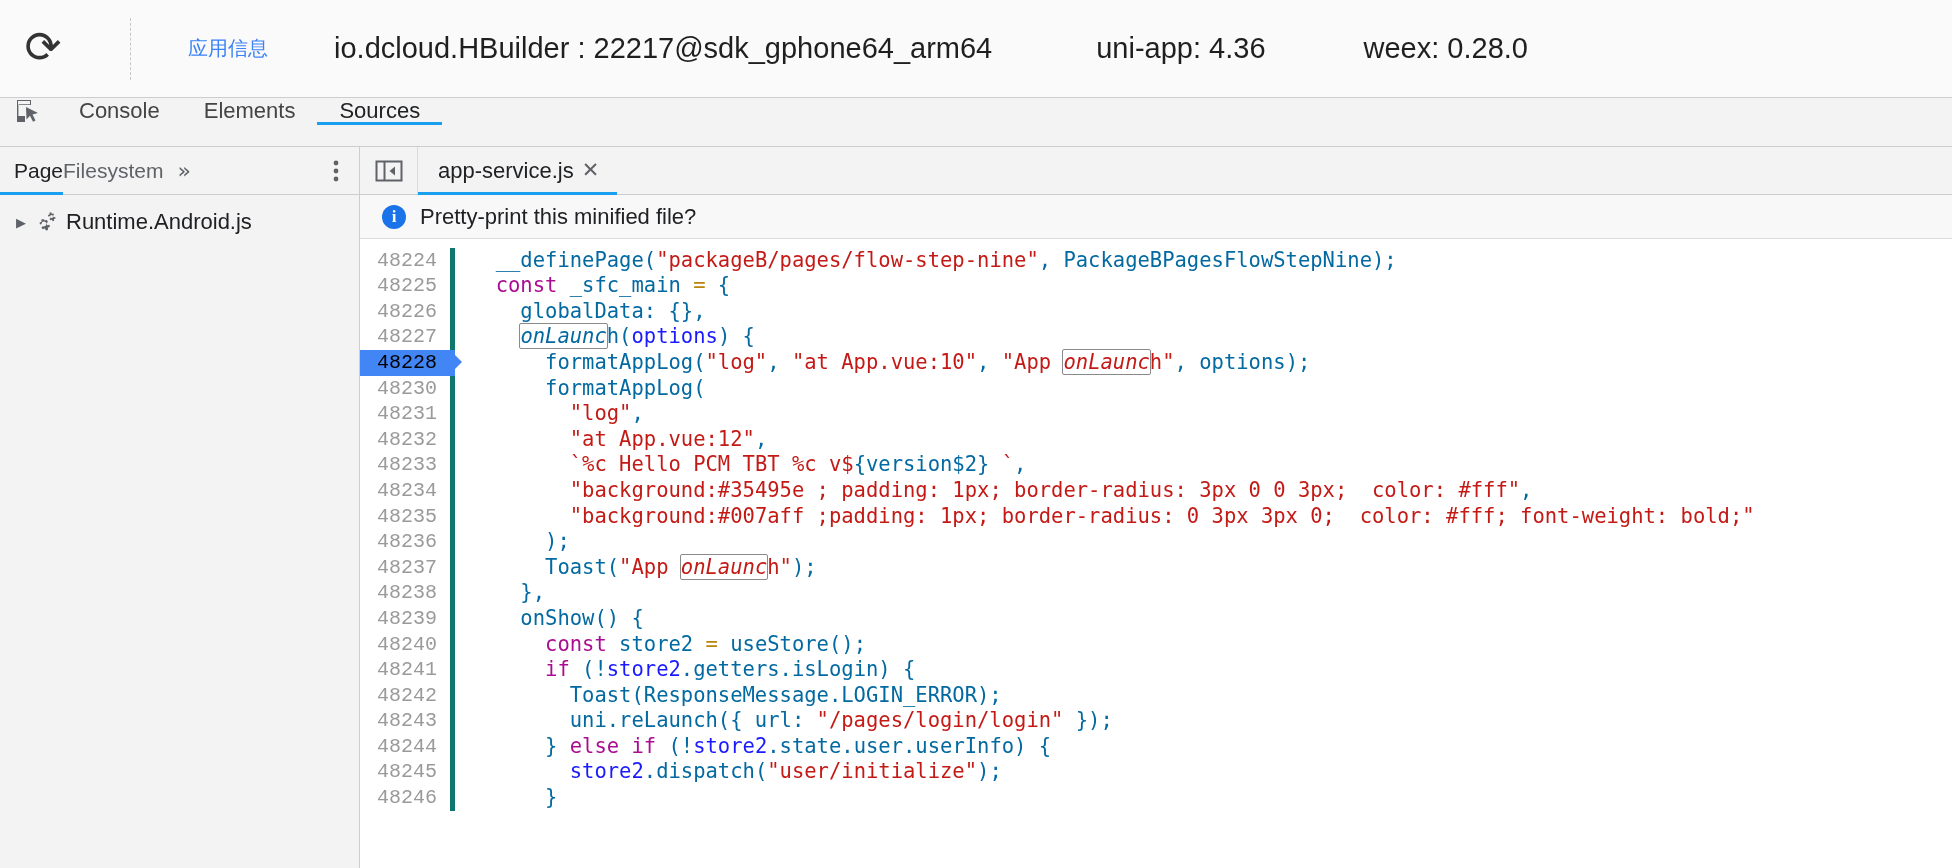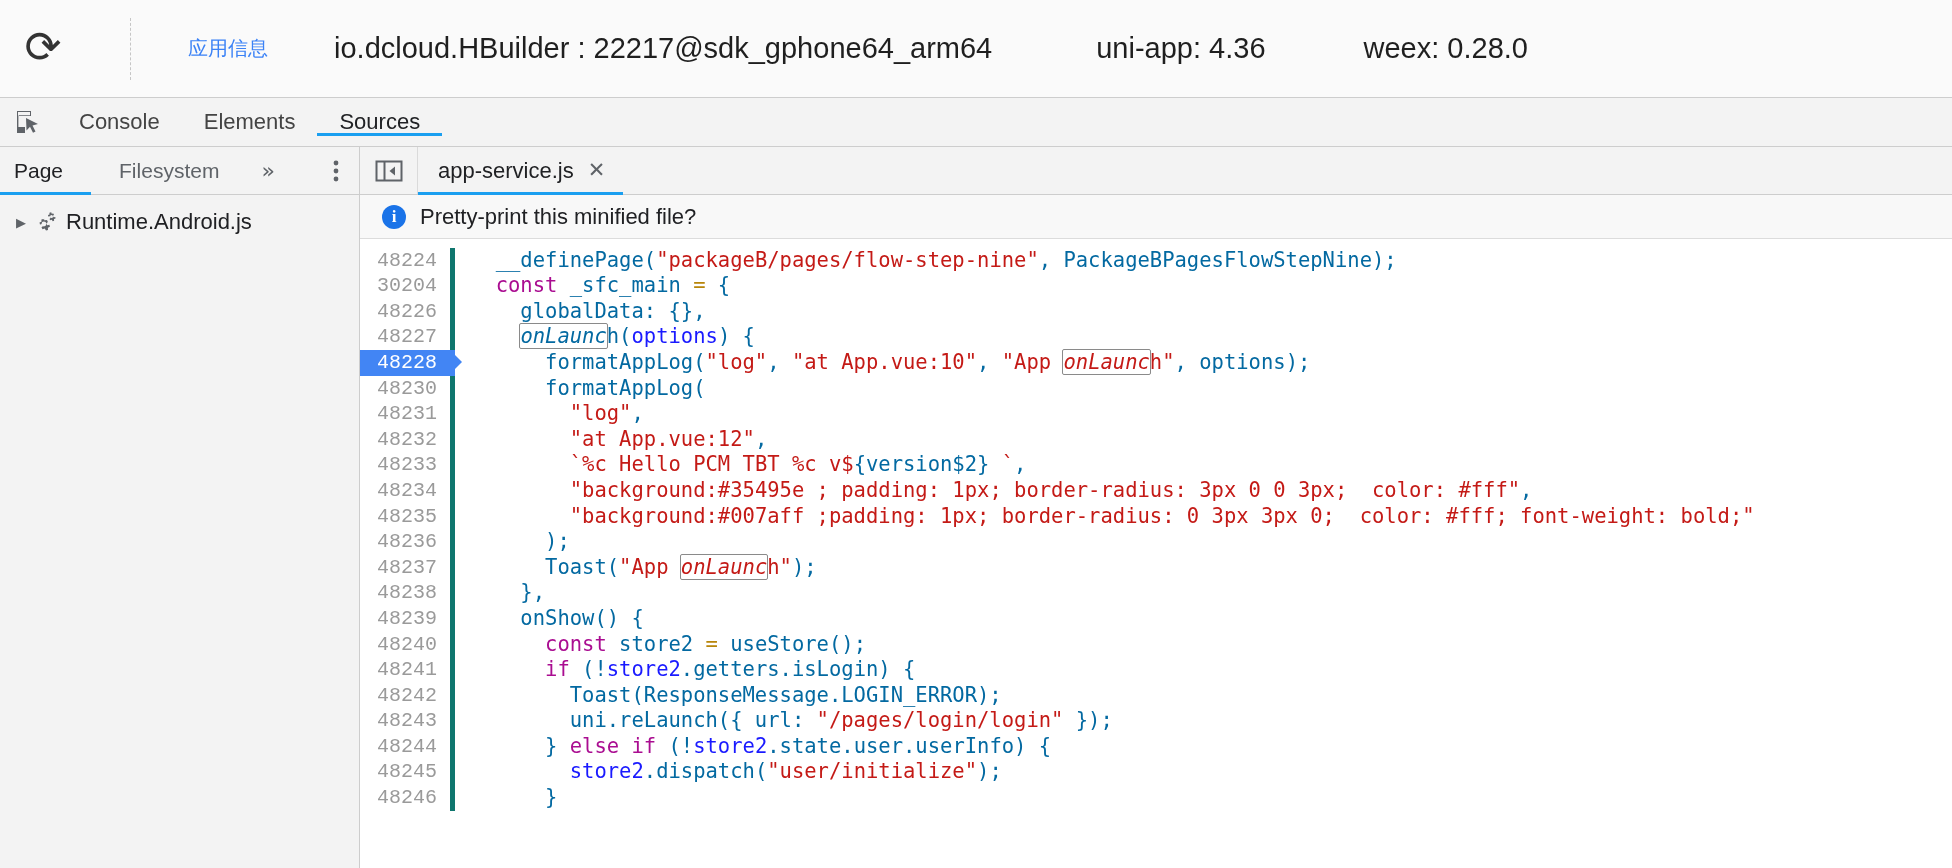--- a/index.html
+++ b/index.html
@@ -44,21 +44,21 @@
   .topbar-meta {
     font-size: 29px; color: #1f1f1f; margin-left: 104px; white-space: nowrap;
   }
   .topbar-meta.second { margin-left: 98px; }
 
   
   .devtools-tabs {
     height: 49px; min-height: 49px;
     background: #f3f3f3;
     border-bottom: 1px solid #cdcdcd;
-    display: flex; align-items: center;
+    display: flex; align-items: flex-start;
     position: relative;
   }
   .inspect-btn {
     width: 56px; display: flex; align-items: center; justify-content: center;
     cursor: pointer;
   }
   .inspect-btn svg { display:block; }
   .tabs-divider { width:1px; background:#c4c4c4; margin:12px 0; }
   .dt-tab {
     display: flex; align-items: center; padding: 0 22px;
@@ -79,21 +79,21 @@
     width: 360px; min-width: 360px;
     background: #f3f3f3;
     border-right: 1px solid #cdcdcd;
     display: flex; flex-direction: column;
   }
   .nav-tabbar {
     height: 48px; min-height:48px; display: flex; align-items: stretch;
     border-bottom: 1px solid #cdcdcd; position: relative;
   }
   .nav-tab {
-    display: flex; align-items: center; padding: 0 28px;
+    display: flex; align-items: center; padding: 0 0;
     font-size: 21px; color: #5f6368; cursor: pointer; position: relative;
   }
   .nav-tab:first-child { padding-left: 14px; }
   .nav-tab.active { color: #202124; }
   .nav-tab.active::after {
     content:""; position:absolute; left:0; right:0; bottom:-1px; height:3px; background:#1a9ff0;
   }
   .nav-more {
     display:flex; align-items:center; padding: 0 14px; font-size: 22px; color:#5f6368;
     cursor:pointer; font-family:"DejaVu Sans", sans-serif;
@@ -119,21 +119,21 @@
   .editor-tabbar {
     height: 48px; min-height: 48px;
     background: #f3f3f3; border-bottom: 1px solid #cdcdcd;
     display: flex; align-items: stretch;
   }
   .panel-toggle {
     width: 58px; display: flex; align-items: center; justify-content: center; cursor: pointer;
     border-right: 1px solid #dadada;
   }
   .file-tab {
-    display: flex; align-items: center; gap: 14px;
+    display: flex; align-items: center; gap: 8px;
     padding: 0 18px 0 20px; position: relative; cursor: pointer;
     background: #f3f3f3;
   }
   .file-tab.active::after {
     content:""; position:absolute; left:0; right:0; bottom:-1px; height:3px; background:#1a9ff0;
   }
   .file-tab-name { font-size: 22px; color: #202124; white-space: nowrap; }
   .file-tab-close {
     font-size: 21px; color: #5f6368; line-height: 1; cursor: pointer;
     font-family: "DejaVu Sans", sans-serif;
@@ -162,21 +162,21 @@
   }
   .code-scroll { position: absolute; top: -17px; left: 0; right: 0; bottom: 0; }
   .code-line { display: flex; height: 25.6px; align-items: center; white-space: pre; }
   .ln {
     width: 95px; min-width: 95px; text-align: right; padding-right: 13px;
     color: #9a9a9a; font-size: 20px; user-select:none;
     border-right: 5px solid #0f766e; height: 25.6px; line-height: 25.6px;
     position: relative; background: transparent; font-family: Liberation Mono, monospace;
   }
   .code-line.exec .ln {
-    background: #4285f4; color: #ffffff; border-right-color: #4285f4;
+    background: #4285f4; color: #000000; border-right-color: #4285f4;
   }
   .code-line.exec .ln::after {
     content:""; position:absolute; right:-12px; top:0;
     border-top: 12.8px solid transparent;
     border-bottom: 12.8px solid transparent;
     border-left: 12px solid #4285f4;
   }
   .code-text { padding-left: 16px; color: #202124; }
 
   .tok-kw   { color: #aa0d91; }
@@ -290,21 +290,21 @@
       <div class="prettyprint-bar">
         <span class="info-icon">i</span>
         <span class="prettyprint-text">Pretty-print this minified file?</span>
       </div>
 
       <div class="code-area">
         <div class="code-top-fade"></div>
         <div class="code-scroll" id="code-scroll">
             <div class="code-line"><div class="ln">48223</div><div class="code-text"><span class="tok-plain">  __definePage(</span><span class="tok-str">"packageB/pages/flow-step-eight"</span><span class="tok-plain">, PackageBPagesFlowStepEight);</span></div></div>
             <div class="code-line"><div class="ln">48224</div><div class="code-text"><span class="tok-plain">  __definePage(</span><span class="tok-str">"packageB/pages/flow-step-nine"</span><span class="tok-plain">, PackageBPagesFlowStepNine);</span></div></div>
-            <div class="code-line"><div class="ln">30204</div><div class="code-text"><span class="tok-plain">  </span><span class="tok-kw">const</span><span class="tok-plain"> _sfc_main </span><span class="tok-op">=</span><span class="tok-plain"> {</span></div></div>
+            <div class="code-line"><div class="ln">48225</div><div class="code-text"><span class="tok-plain">  </span><span class="tok-kw">const</span><span class="tok-plain"> _sfc_main </span><span class="tok-op">=</span><span class="tok-plain"> {</span></div></div>
             <div class="code-line"><div class="ln">48226</div><div class="code-text"><span class="tok-plain">    globalData: {},</span></div></div>
             <div class="code-line"><div class="ln">48227</div><div class="code-text"><span class="tok-plain">    </span><span class="tok-plain hl-box">onLaunc</span><span class="tok-plain">h(</span><span class="tok-blue">options</span><span class="tok-plain">) {</span></div></div>
             <div class="code-line exec"><div class="ln">48228</div><div class="code-text"><span class="tok-plain">      formatAppLog(</span><span class="tok-str">"log"</span><span class="tok-plain">, </span><span class="tok-str">"at App.vue:10"</span><span class="tok-plain">, </span><span class="tok-str">"App </span><span class="tok-str hl-box">onLaunc</span><span class="tok-str">h"</span><span class="tok-plain">, options);</span></div></div>
             <div class="code-line"><div class="ln">48230</div><div class="code-text"><span class="tok-plain">      formatAppLog(</span></div></div>
             <div class="code-line"><div class="ln">48231</div><div class="code-text"><span class="tok-plain">        </span><span class="tok-str">"log"</span><span class="tok-plain">,</span></div></div>
             <div class="code-line"><div class="ln">48232</div><div class="code-text"><span class="tok-plain">        </span><span class="tok-str">"at App.vue:12"</span><span class="tok-plain">,</span></div></div>
             <div class="code-line"><div class="ln">48233</div><div class="code-text"><span class="tok-plain">        </span><span class="tok-str">`%c Hello PCM TBT %c v$</span><span class="tok-plain">{version$2}</span><span class="tok-str"> `</span><span class="tok-plain">,</span></div></div>
             <div class="code-line"><div class="ln">48234</div><div class="code-text"><span class="tok-plain">        </span><span class="tok-str">"background:#35495e ; padding: 1px; border-radius: 3px 0 0 3px;  color: #fff"</span><span class="tok-plain">,</span></div></div>
             <div class="code-line"><div class="ln">48235</div><div class="code-text"><span class="tok-plain">        </span><span class="tok-str">"background:#007aff ;padding: 1px; border-radius: 0 3px 3px 0;  color: #fff; font-weight: bold;"</span></div></div>
             <div class="code-line"><div class="ln">48236</div><div class="code-text"><span class="tok-plain">      );</span></div></div>

